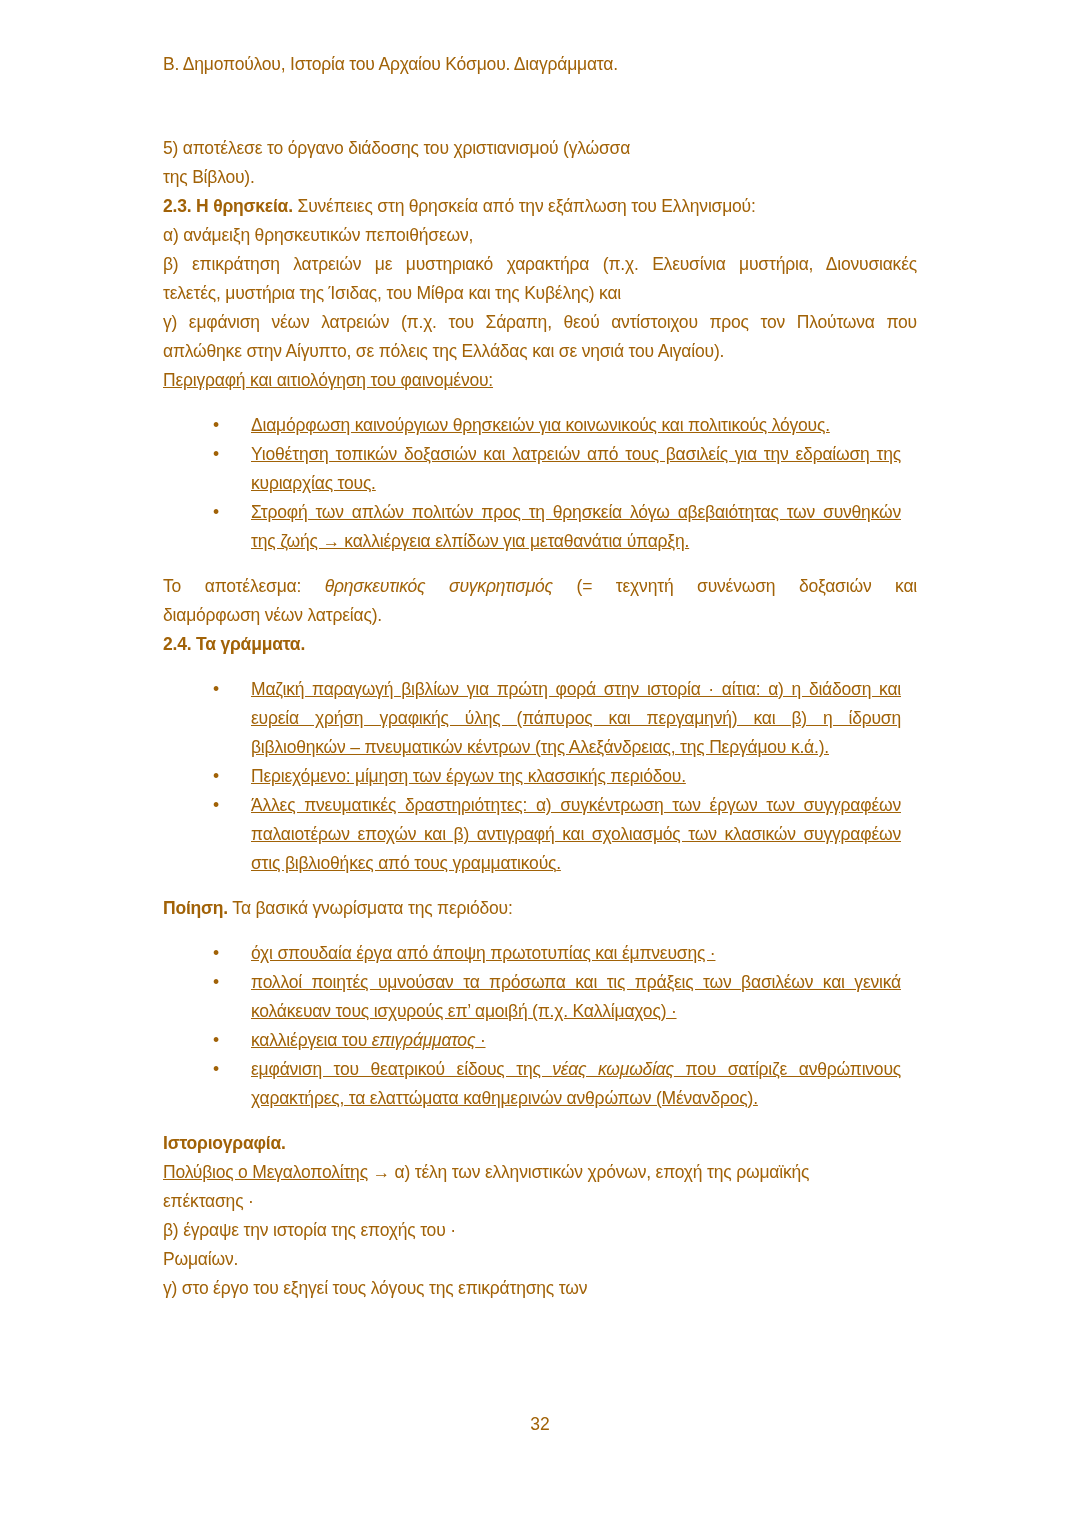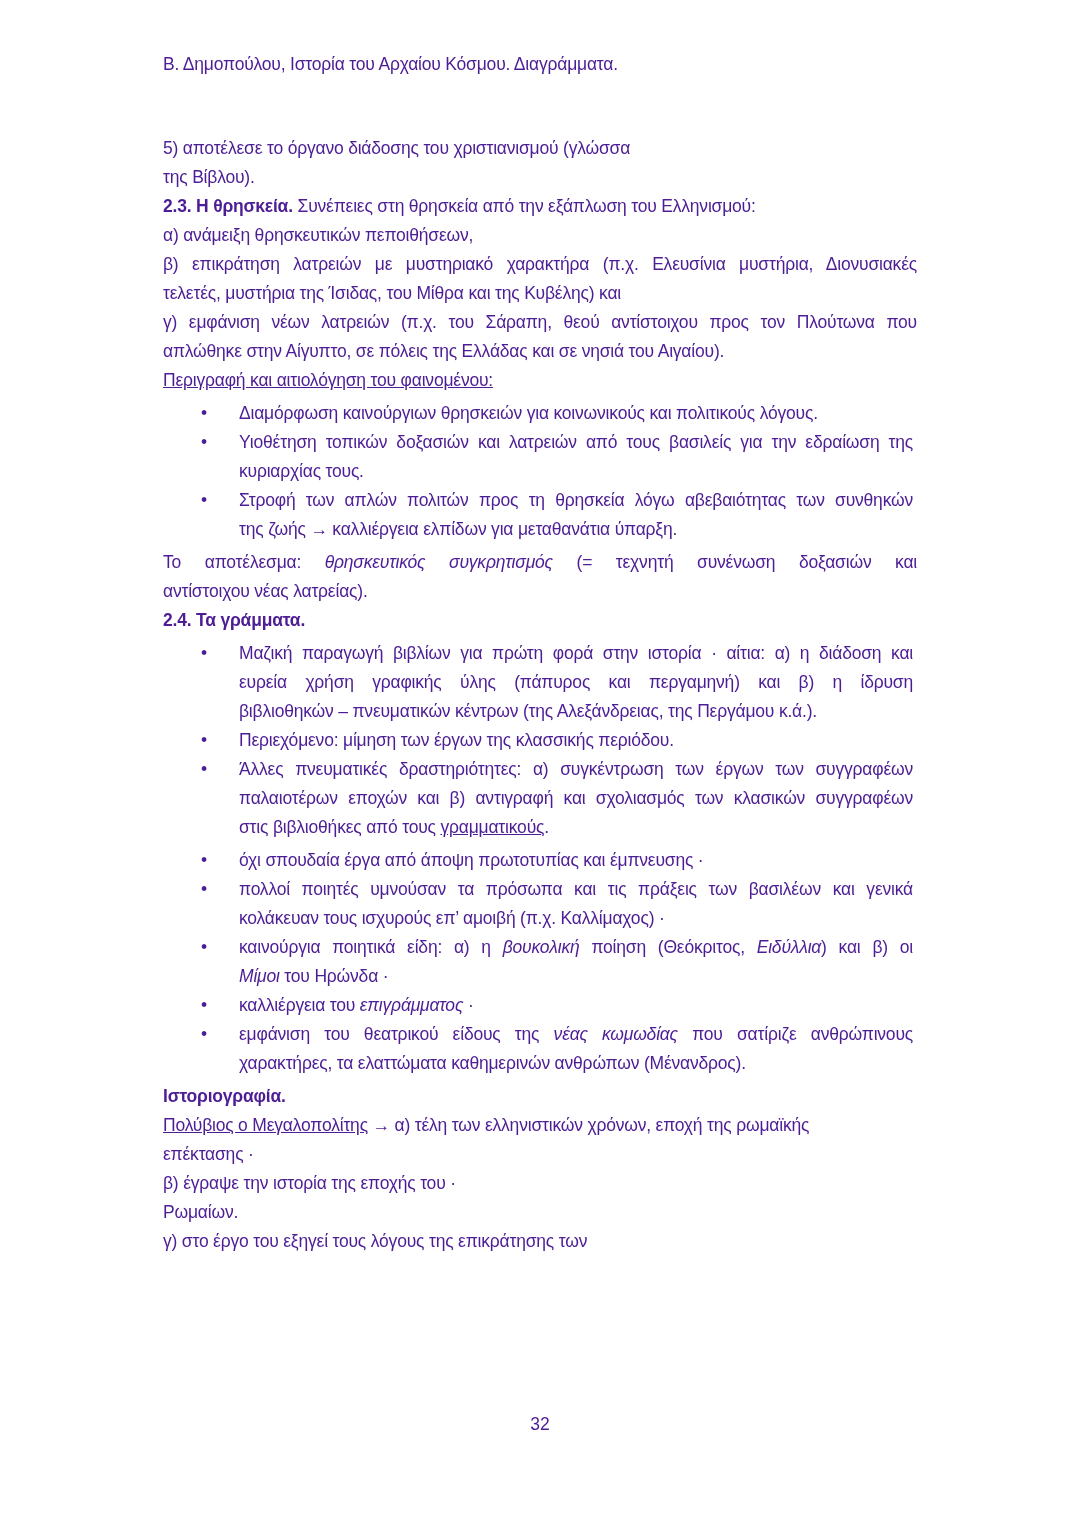--- a/index.html
+++ b/index.html
@@ -2,21 +2,21 @@
 <html lang="el"><head>
 <meta charset="utf-8">
 <style>
   html, body { margin: 0; padding: 0; background: #e8e8e8; }
   .page {
     position: relative;
     width: 1080px;
     height: 1527px;
     margin: 0 auto;
     background: #ffffff;
-    color: #4c1d95;
+    color: #a16207;
     font-family: "Liberation Sans", "DejaVu Sans", sans-serif;
     font-size: 17.5px;
     letter-spacing: -0.2px;
     line-height: 29px;
     padding: 50px 163px 0 163px;
     box-sizing: border-box;
     overflow: hidden;
   }
   p.line { margin: 0; }
   .b { font-weight: bold; }
@@ -26,21 +26,21 @@
   .jl { text-align: justify; text-align-last: justify; }
   .intro-block { margin-top: 55px; }
   .ind-234 { margin-left: 234px; }
   .ind-248 { margin-left: 248px; }
   .ind-254 { margin-left: 254px; }
   .ind-268 { margin-left: 268px; }
   .ind-285 { margin-left: 285px; }
   .sec-head-religion { margin-top: 30px; }
   .sec-head-letters  { margin-top: 24px; }
   .sec-head-historio { margin-top: 22px; }
-  ul.doc-bullets { margin: 4px; padding: 0 0 0 72px; list-style: none; }
+  ul.doc-bullets { margin: 16px; padding: 0 0 0 72px; list-style: none; text-decoration: underline; }
   ul.doc-bullets > li { position: relative; }
   ul.doc-bullets > li::before {
     content: "\2022";
     position: absolute;
     left: -38px;
     top: 0;
     line-height: 29px;
   }
   .footer {
     position: absolute;
@@ -78,51 +78,48 @@
       <li>
         <p class="line jl">Υιοθέτηση τοπικών δοξασιών και λατρειών από τους βασιλείς για την εδραίωση της</p>
         <p class="line">κυριαρχίας τους.</p>
       </li>
       <li>
         <p class="line jl">Στροφή των απλών πολιτών προς τη θρησκεία λόγω αβεβαιότητας των συνθηκών</p>
         <p class="line">της ζωής → καλλιέργεια ελπίδων για μεταθανάτια ύπαρξη.</p>
       </li>
     </ul>
     <p class="line jl"><span>Το αποτέλεσμα: </span><span class="i">θρησκευτικός συγκρητισμός</span><span> (= τεχνητή συνένωση δοξασιών και</span></p>
-    <p class="line">αντίστοιχου νέας λατρείας).</p>
+    <p class="line">διαμόρφωση νέων λατρείας).</p>
   </section>
 
   <section>
     <p class="line sec-head-letters b">2.4. Τα γράμματα.</p>
     <ul class="doc-bullets">
       <li>
         <p class="line jl">Μαζική παραγωγή βιβλίων για πρώτη φορά στην ιστορία · αίτια: α) η διάδοση και</p>
         <p class="line jl">ευρεία χρήση γραφικής ύλης (πάπυρος και περγαμηνή) και β) η ίδρυση</p>
         <p class="line">βιβλιοθηκών – πνευματικών κέντρων (της Αλεξάνδρειας, της Περγάμου κ.ά.).</p>
       </li>
       <li>
         <p class="line">Περιεχόμενο: μίμηση των έργων της κλασσικής περιόδου.</p>
       </li>
       <li>
         <p class="line jl">Άλλες πνευματικές δραστηριότητες: α) συγκέντρωση των έργων των συγγραφέων</p>
         <p class="line jl">παλαιοτέρων εποχών και β) αντιγραφή και σχολιασμός των κλασικών συγγραφέων</p>
         <p class="line"><span>στις βιβλιοθήκες από τους </span><span class="u">γραμματικούς</span><span>.</span></p>
       </li>
     </ul>
+    <p class="line"><span class="b">Ποίηση.</span><span> Τα βασικά γνωρίσματα της περιόδου:</span></p>
     <ul class="doc-bullets">
       <li>
         <p class="line">όχι σπουδαία έργα από άποψη πρωτοτυπίας και έμπνευσης ·</p>
       </li>
       <li>
         <p class="line jl">πολλοί ποιητές υμνούσαν τα πρόσωπα και τις πράξεις των βασιλέων και γενικά</p>
         <p class="line">κολάκευαν τους ισχυρούς επ’ αμοιβή (π.χ. Καλλίμαχος) ·</p>
-      </li>
-      <li>
-        <p class="line jl"><span>καινούργια ποιητικά είδη: α) η </span><span class="i">βουκολική</span><span> ποίηση (Θεόκριτος, </span><span class="i">Ειδύλλια</span><span>) και β) οι</span></p>
-        <p class="line"><span class="i">Μίμοι</span><span> του Ηρώνδα ·</span></p>
       </li>
       <li>
         <p class="line"><span>καλλιέργεια του </span><span class="i">επιγράμματος</span><span> ·</span></p>
       </li>
       <li>
         <p class="line jl"><span>εμφάνιση του θεατρικού είδους της </span><span class="i">νέας κωμωδίας</span><span> που σατίριζε ανθρώπινους</span></p>
         <p class="line">χαρακτήρες, τα ελαττώματα καθημερινών ανθρώπων (Μένανδρος).</p>
       </li>
     </ul>
   </section>

